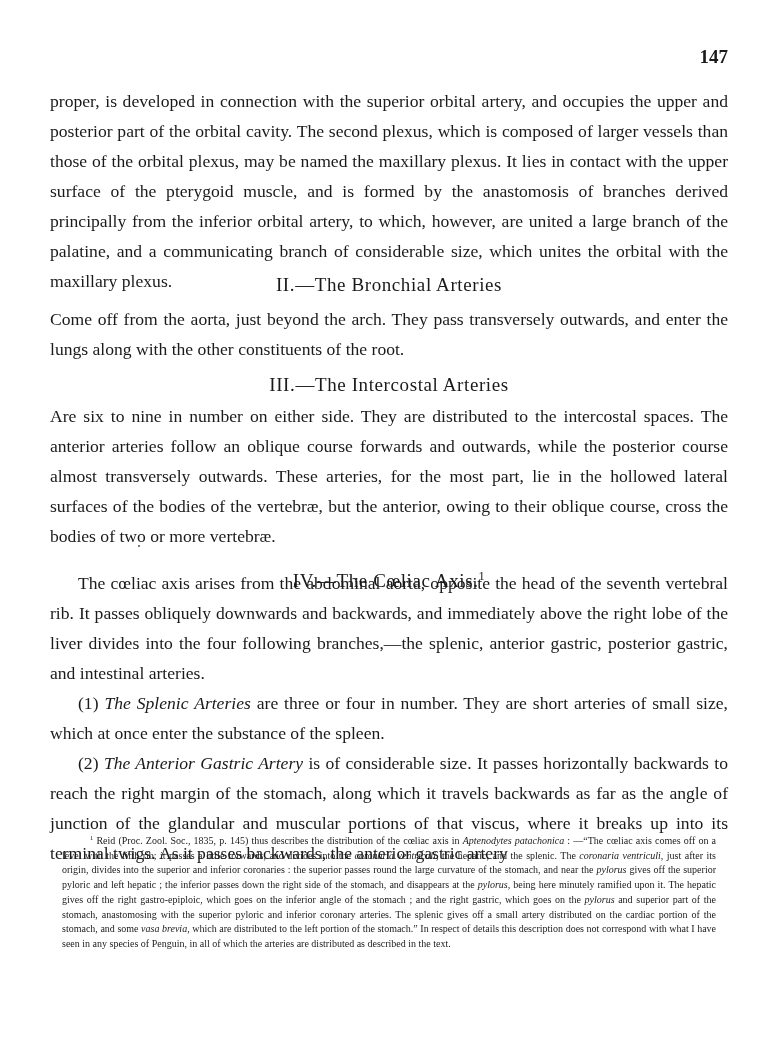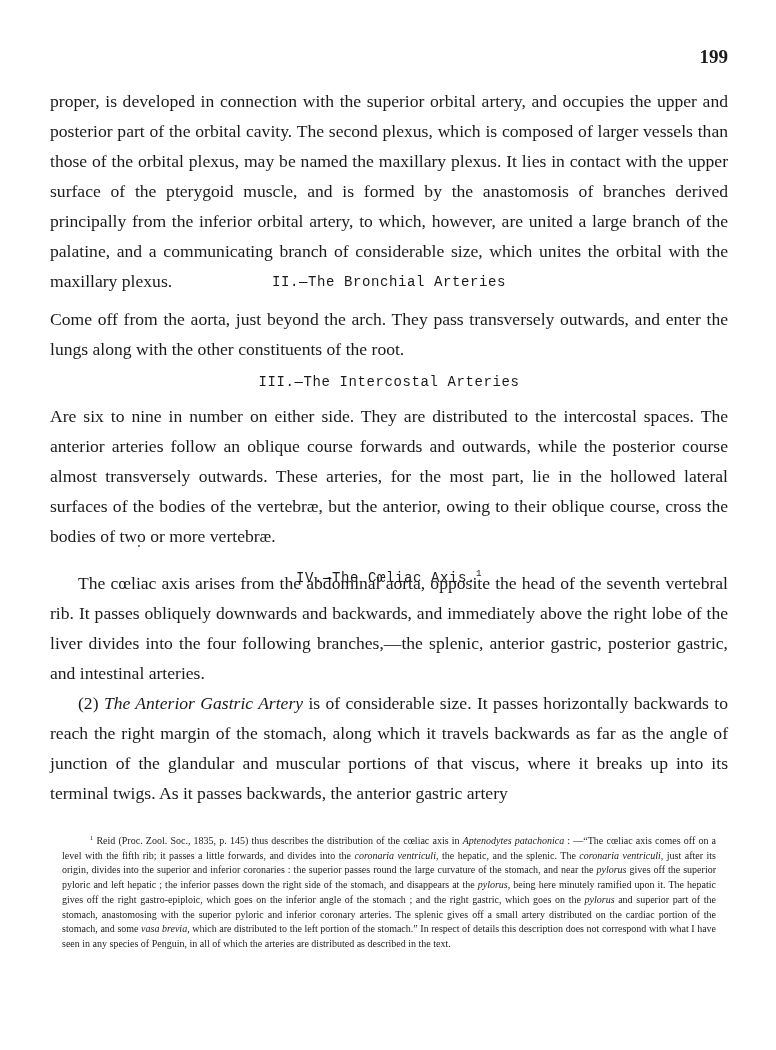--- a/index.html
+++ b/index.html
@@ -5,34 +5,34 @@
   html, body { margin:0; padding:0; background:#ffffff; }
   body { width:776px; height:1050px; overflow:hidden; position:relative; color:#1a1a1a;
          font-family:"Liberation Serif", "DejaVu Serif", serif; }
   .page { position:absolute; left:50px; top:0; width:678px; }
   .header { position:absolute; top:46px; left:0; width:678px; height:24px; }
   .running-title { position:absolute; left:0; right:0; text-align:center; font-size:13px; letter-spacing:0.5px; top:4px; }
   .page-number { position:absolute; right:0; top:0; font-size:19px; font-weight:bold; }
   .text { font-size:17.6px; line-height:30px; text-align:justify; margin:0; }
   .block { position:absolute; left:0; width:678px; }
   .heading { position:absolute; left:0; width:678px; text-align:center;
-             font-family:Liberation Mono, monospace; font-size:14px; letter-spacing:0.6px; }
+             font-family:Liberation Serif, serif; font-size:19px; letter-spacing:0.6px; }
   .indent { text-indent:28px; }
   .fn { font-size:10px; line-height:14.7px; text-align:justify; margin:12px; }
   .fn-indent { text-indent:28px; }
   sup { font-size:0.65em; vertical-align:super; line-height:0; }
   i { font-style:italic; }
   .dot { position:absolute; left:138px; top:545px; width:2px; height:2px; background:#555; border-radius:1px; }
 </style>
 </head>
 <body>
 
 <div class="page">
   <div class="header">
-    <span class="page-number">199</span>
+    <span class="page-number">147</span>
   </div>
 
   <div class="block" style="top:86px;">
     <p class="text">proper, is developed in connection with the superior orbital artery, and occupies the upper and posterior part of the orbital cavity.  The second plexus, which is composed of larger vessels than those of the orbital plexus, may be named the maxillary plexus.  It lies in contact with the upper surface of the pterygoid muscle, and is formed by the anastomosis of branches derived principally from the inferior orbital artery, to which, however, are united a large branch of the palatine, and a communicating branch of considerable size, which unites the orbital with the maxillary plexus.</p>
   </div>
 
   <div class="heading" style="top:274px;">II.—The Bronchial Arteries</div>
   <div class="block" style="top:304px;">
     <p class="text">Come off from the aorta, just beyond the arch.  They pass transversely outwards, and enter the lungs along with the other constituents of the root.</p>
   </div>
@@ -40,20 +40,21 @@
   <div class="heading" style="top:374px;">III.—The Intercostal Arteries</div>
   <div class="block" style="top:401px;">
     <p class="text">Are six to nine in number on either side.  They are distributed to the intercostal spaces.  The anterior arteries follow an oblique course forwards and outwards, while the posterior course almost transversely outwards.  These arteries, for the most part, lie in the hollowed lateral surfaces of the bodies of the vertebræ, but the anterior, owing to their oblique course, cross the bodies of two or more vertebræ.</p>
   </div>
 
   <div class="heading" style="top:570px;">
     <span>IV.—The Cœliac Axis.</span><sup>1</sup>
   </div>
   <div class="block" style="top:568px;">
     <p class="text indent">The cœliac axis arises from the abdominal aorta, opposite the head of the seventh vertebral rib.  It passes obliquely downwards and backwards, and immediately above the right lobe of the liver divides into the four following branches,—the splenic, anterior gastric, posterior gastric, and intestinal arteries.</p>
+    <p class="text indent"><span>(1)</span> <i>The Splenic Arteries</i><span> are three or four in number.  They are short arteries of small size, which at once enter the substance of the spleen.</span></p>
     <p class="text indent"><span>(2)</span> <i>The Anterior Gastric Artery</i><span> is of considerable size.  It passes horizontally backwards to reach the right margin of the stomach, along which it travels backwards as far as the angle of junction of the glandular and muscular portions of that viscus, where it breaks up into its terminal twigs.  As it passes backwards, the anterior gastric artery</span></p>
   </div>
 
   <div class="block" style="top:822px;">
     <p class="fn fn-indent" id="footnote"><sup>1</sup><span> Reid (Proc. Zool. Soc., 1835, p. 145) thus describes the distribution of the cœliac axis in </span><i>Aptenodytes patachonica</i><span> : —“The cœliac axis comes off on a level with the fifth rib; it passes a little forwards, and divides into the </span><i>coronaria ventriculi</i><span>, the hepatic, and the splenic.  The </span><i>coronaria ventriculi</i><span>, just after its origin, divides into the superior and inferior coronaries : the superior passes round the large curvature of the stomach, and near the </span><i>pylorus</i><span> gives off the superior pyloric and left hepatic ; the inferior passes down the right side of the stomach, and disappears at the </span><i>pylorus</i><span>, being here minutely ramified upon it.  The hepatic gives off the right gastro-epiploic, which goes on the inferior angle of the stomach ; and the right gastric, which goes on the </span><i>pylorus</i><span> and superior part of the stomach, anastomosing with the superior pyloric and inferior coronary arteries.  The splenic gives off a small artery distributed on the cardiac portion of the stomach, and some </span><i>vasa brevia</i><span>, which are distributed to the left portion of the stomach.”  In respect of details this description does not correspond with what I have seen in any species of Penguin, in all of which the arteries are distributed as described in the text.</span></p>
   </div>
 </div>
 <div class="dot"></div>
 
 </body></html>

